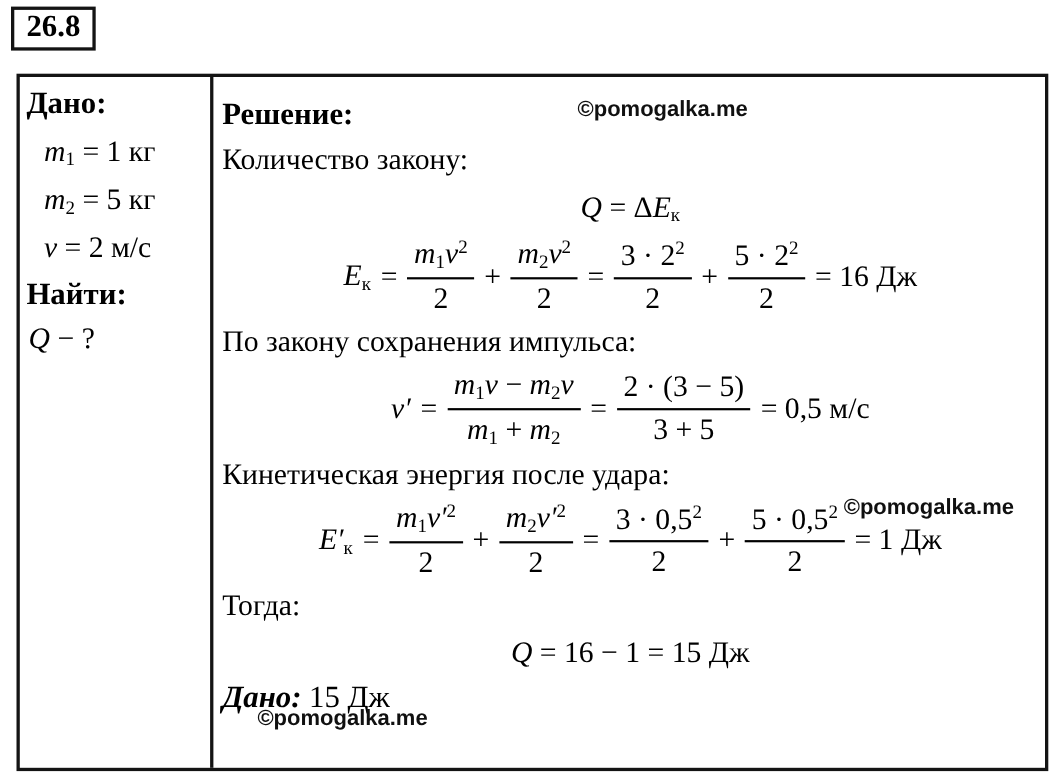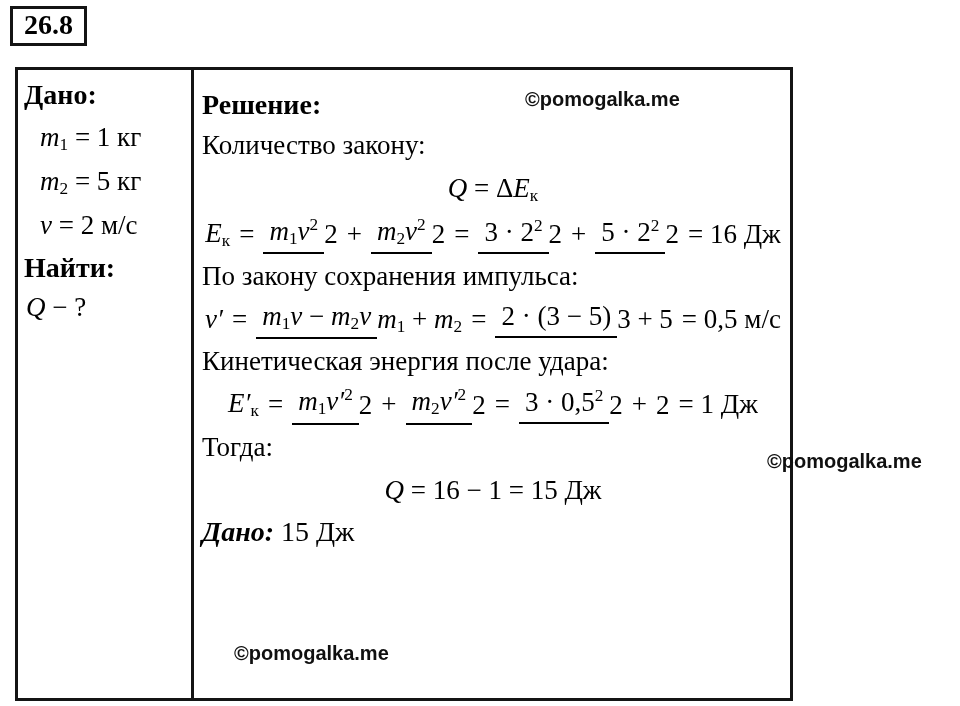--- a/index.html
+++ b/index.html
@@ -17,21 +17,21 @@
 
   .numbox {
     position:absolute; left:10px; top:6px;
     border:3px solid #141414;
     padding:0 11px 2px 11px;
     font-weight:700; font-size:28px; line-height:1.15;
   }
 
   .board {
     position:absolute; left:15px; top:67px;
-    width:778px; height:634px;
+    width:938px; height:634px;
     border:3px solid #141414;
     display:flex; background:#fff;
   }
 
   
   .given {
     flex:0 0 176px; width:176px;
     border-right:3px solid #141414;
     padding:5px 2px 0 6px;
     font-size:27px; line-height:1.3;
@@ -49,21 +49,21 @@
   .sol .hdr { font-weight:700; font-size:28px;margin-top:12px; }
   .label { margin-top:5px; }
 
   .eqrow {
     display:flex; justify-content:center; align-items:center;
     gap:9px; margin:5px 0 5px 0;
     font-size:27px;
   }
   .eqrow.simple { margin:8px 0 6px 0; }
 
-  .frac { display:inline-flex; flex-direction:row; align-items:center; line-height:1.18; }
+  .frac { display:inline-flex; flex-direction:column; align-items:center; line-height:1.18; }
   .frac .num { display:block; border-bottom:2px solid #000; padding:1px 6px 3px 6px; text-align:center; white-space:nowrap; }
   .frac .den { display:block; padding-top:2px; text-align:center; white-space:nowrap; }
 
   .wm {
     position:absolute;
     font-family:"Liberation Sans", sans-serif;
     font-weight:700; font-size:20px; color:#101010;
     white-space:nowrap;
   }
   .wm1 { left:331px; top:16px; }
@@ -171,20 +171,21 @@
         <span class="num"><i>m</i><sub>2</sub><i>v′</i><sup>2</sup></span>
         <span class="den">2</span>
       </span>
       <span>=</span>
       <span class="frac">
         <span class="num"><span>3 · 0,5</span><sup>2</sup></span>
         <span class="den">2</span>
       </span>
       <span>+</span>
       <span class="frac">
+        <span class="num"><span>5 · 0,5</span><sup>2</sup></span>
         <span class="den">2</span>
       </span>
       <span>= 1 Дж</span>
     </div>
 
     <div class="label">Тогда:</div>
 
     <div class="eqrow simple">
       <span><i>Q</i><span> = 16 − 1 = 15 Дж</span></span>
     </div>

